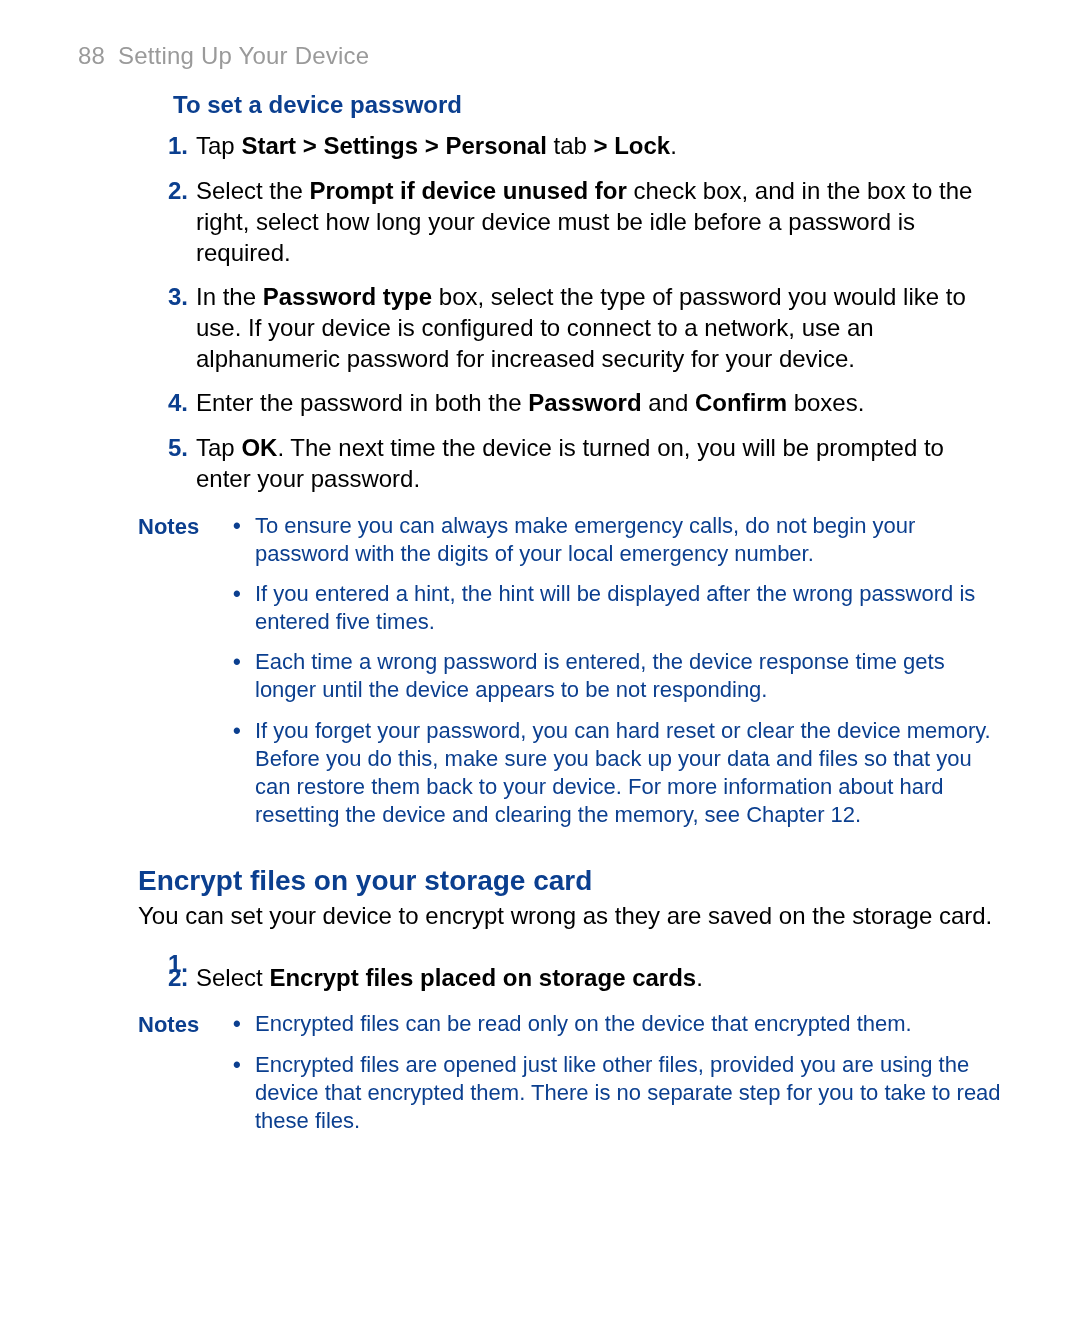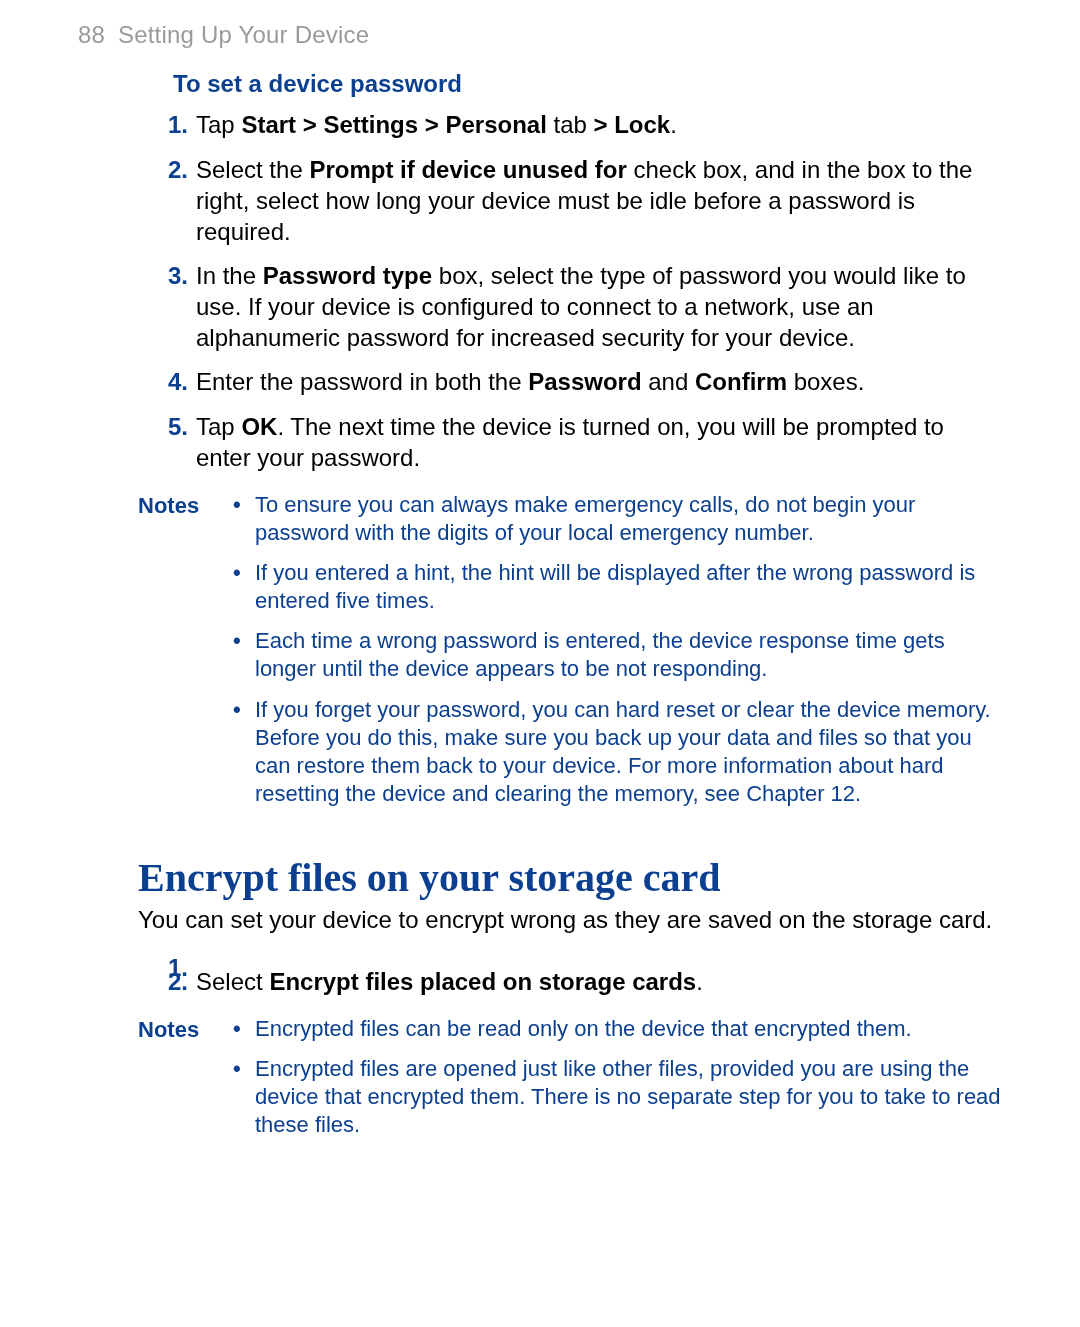--- a/index.html
+++ b/index.html
@@ -4,21 +4,21 @@
 <style>
   body {
     margin: 0;
     padding: 0;
     background: #fff;
     font-family: "Myriad Pro", "Segoe UI", "Helvetica Neue", Arial, sans-serif;
     color: #000;
     width: 1080px;
   }
   .page {
-    padding: 20px 78px 60px 78px;
+    padding: 41px 78px 60px 78px;
     box-sizing: border-box;
     font-size: 24px;
     line-height: 1.28;
   }
   .running-head {
     color: #9a9a9a;
     font-size: 24px;
     margin-bottom: 18px;
     letter-spacing: 0.2px;
   }
@@ -87,23 +87,22 @@
     content: "•";
     position: absolute;
     left: 0;
     top: 0;
     color: #0b3f8f;
     font-weight: 700;
   }
   h2.section-title {
     color: #0b3f8f;
     font-weight: 700;
-    font-size: 40px;
-    margin: 32px 0 2px 60px;
-    font-family: Liberation Serif, serif;
+    font-size: 28px;
+    margin: 22px 0 2px 60px;
   }
   p.body {
     margin: 0 0 10px 60px;
   }
 </style>
 </head>
 <body>
 
 <div class="page">
 

